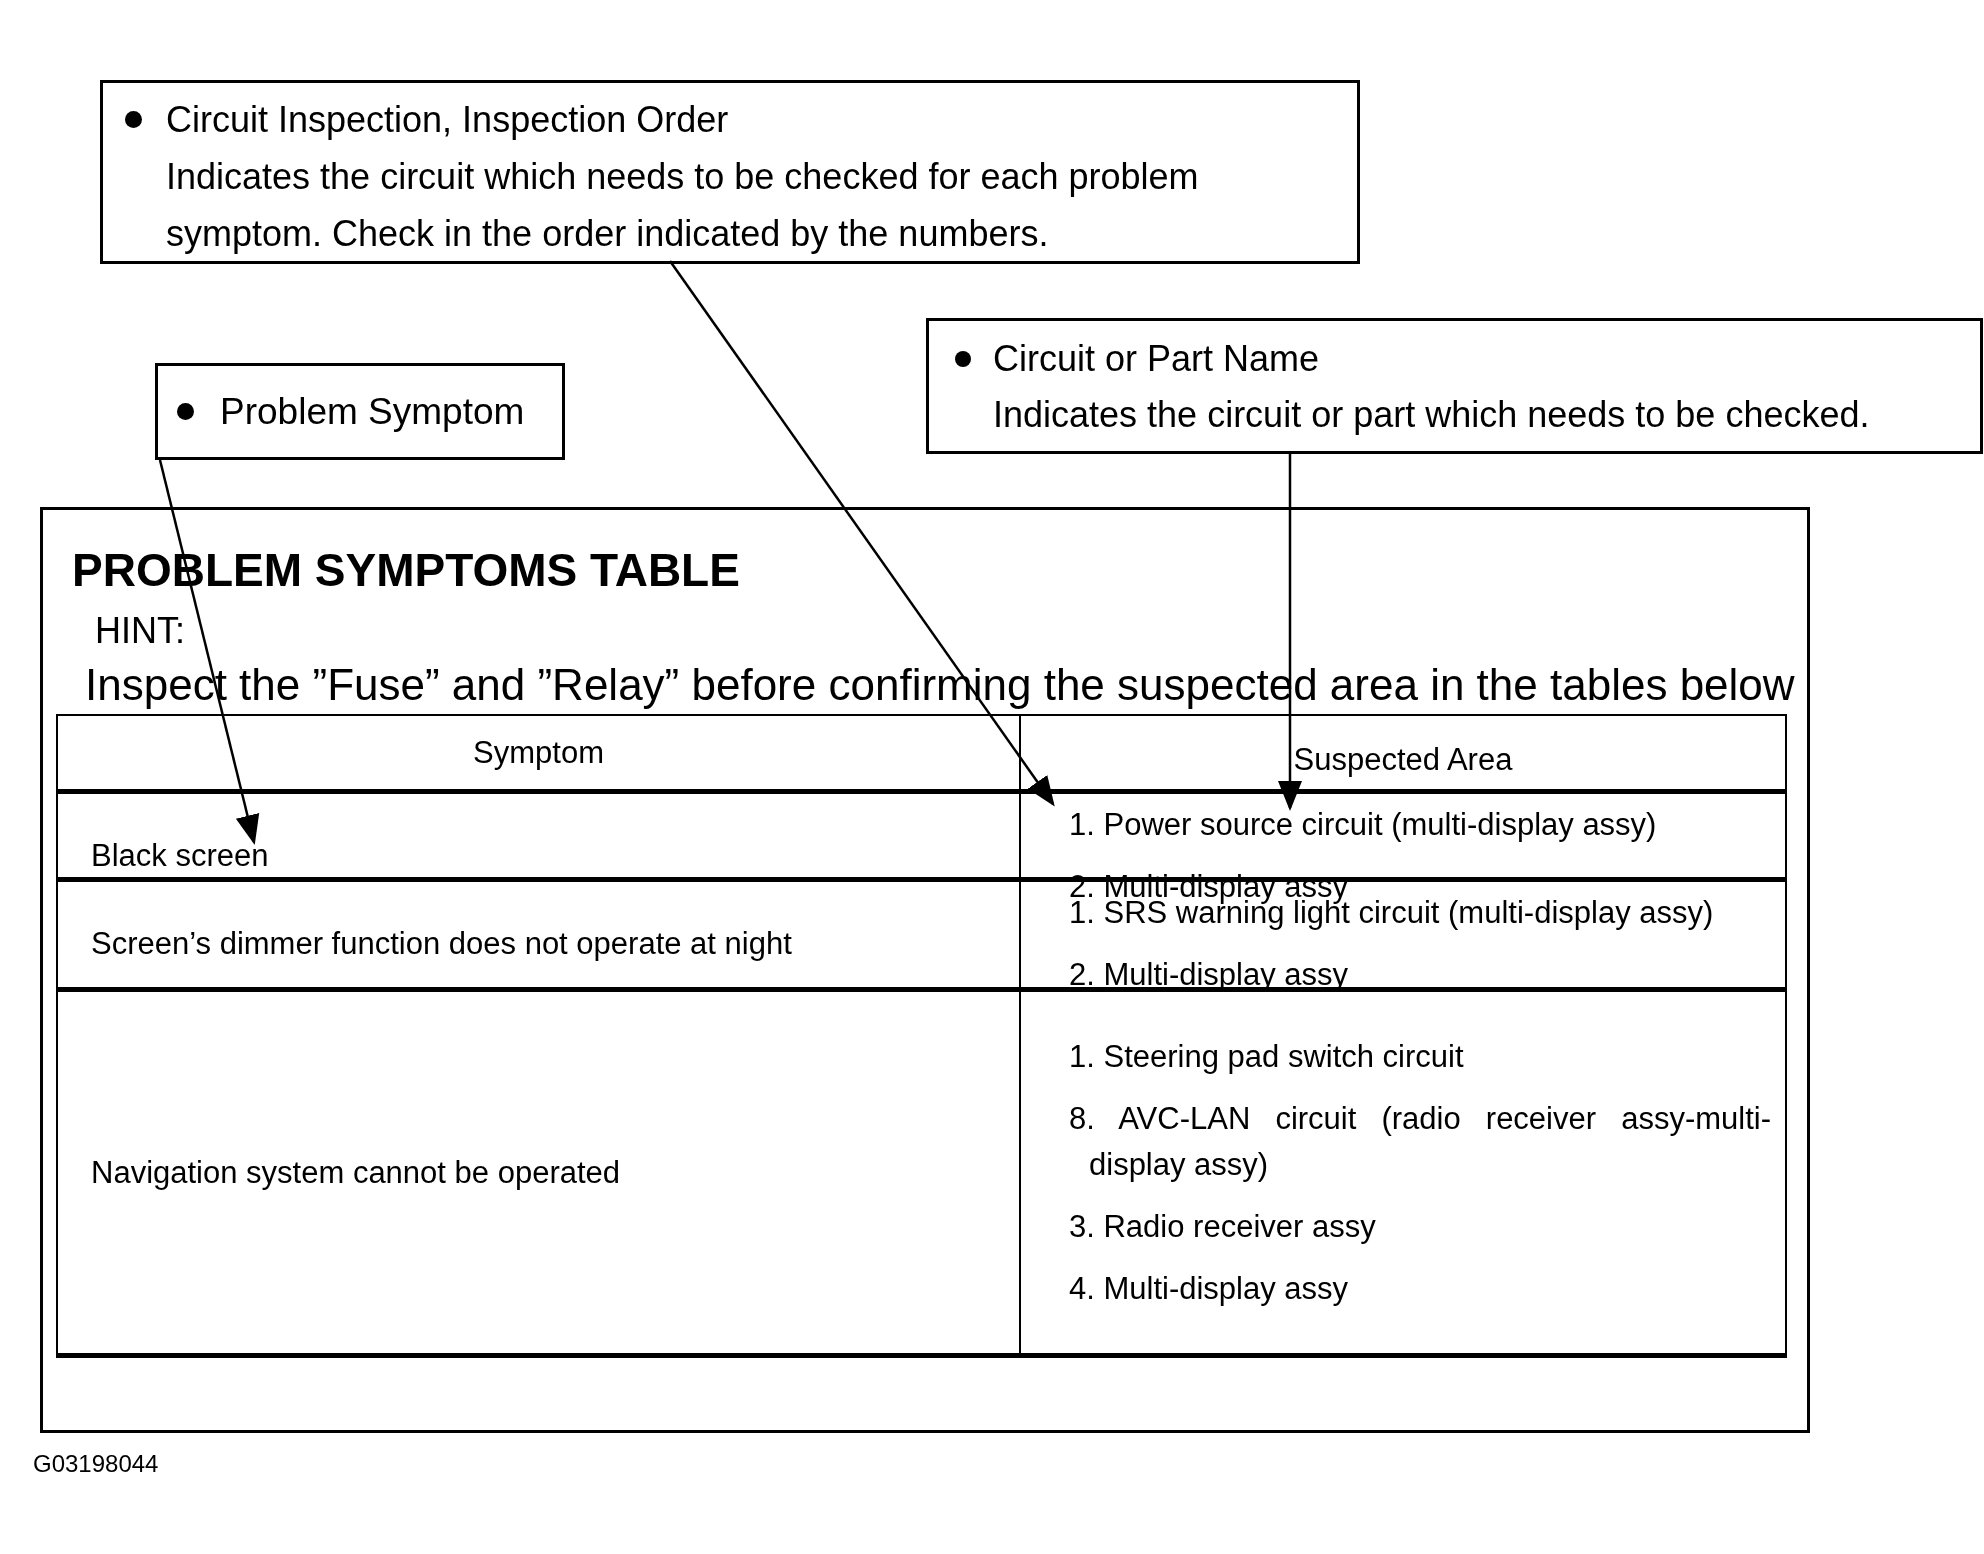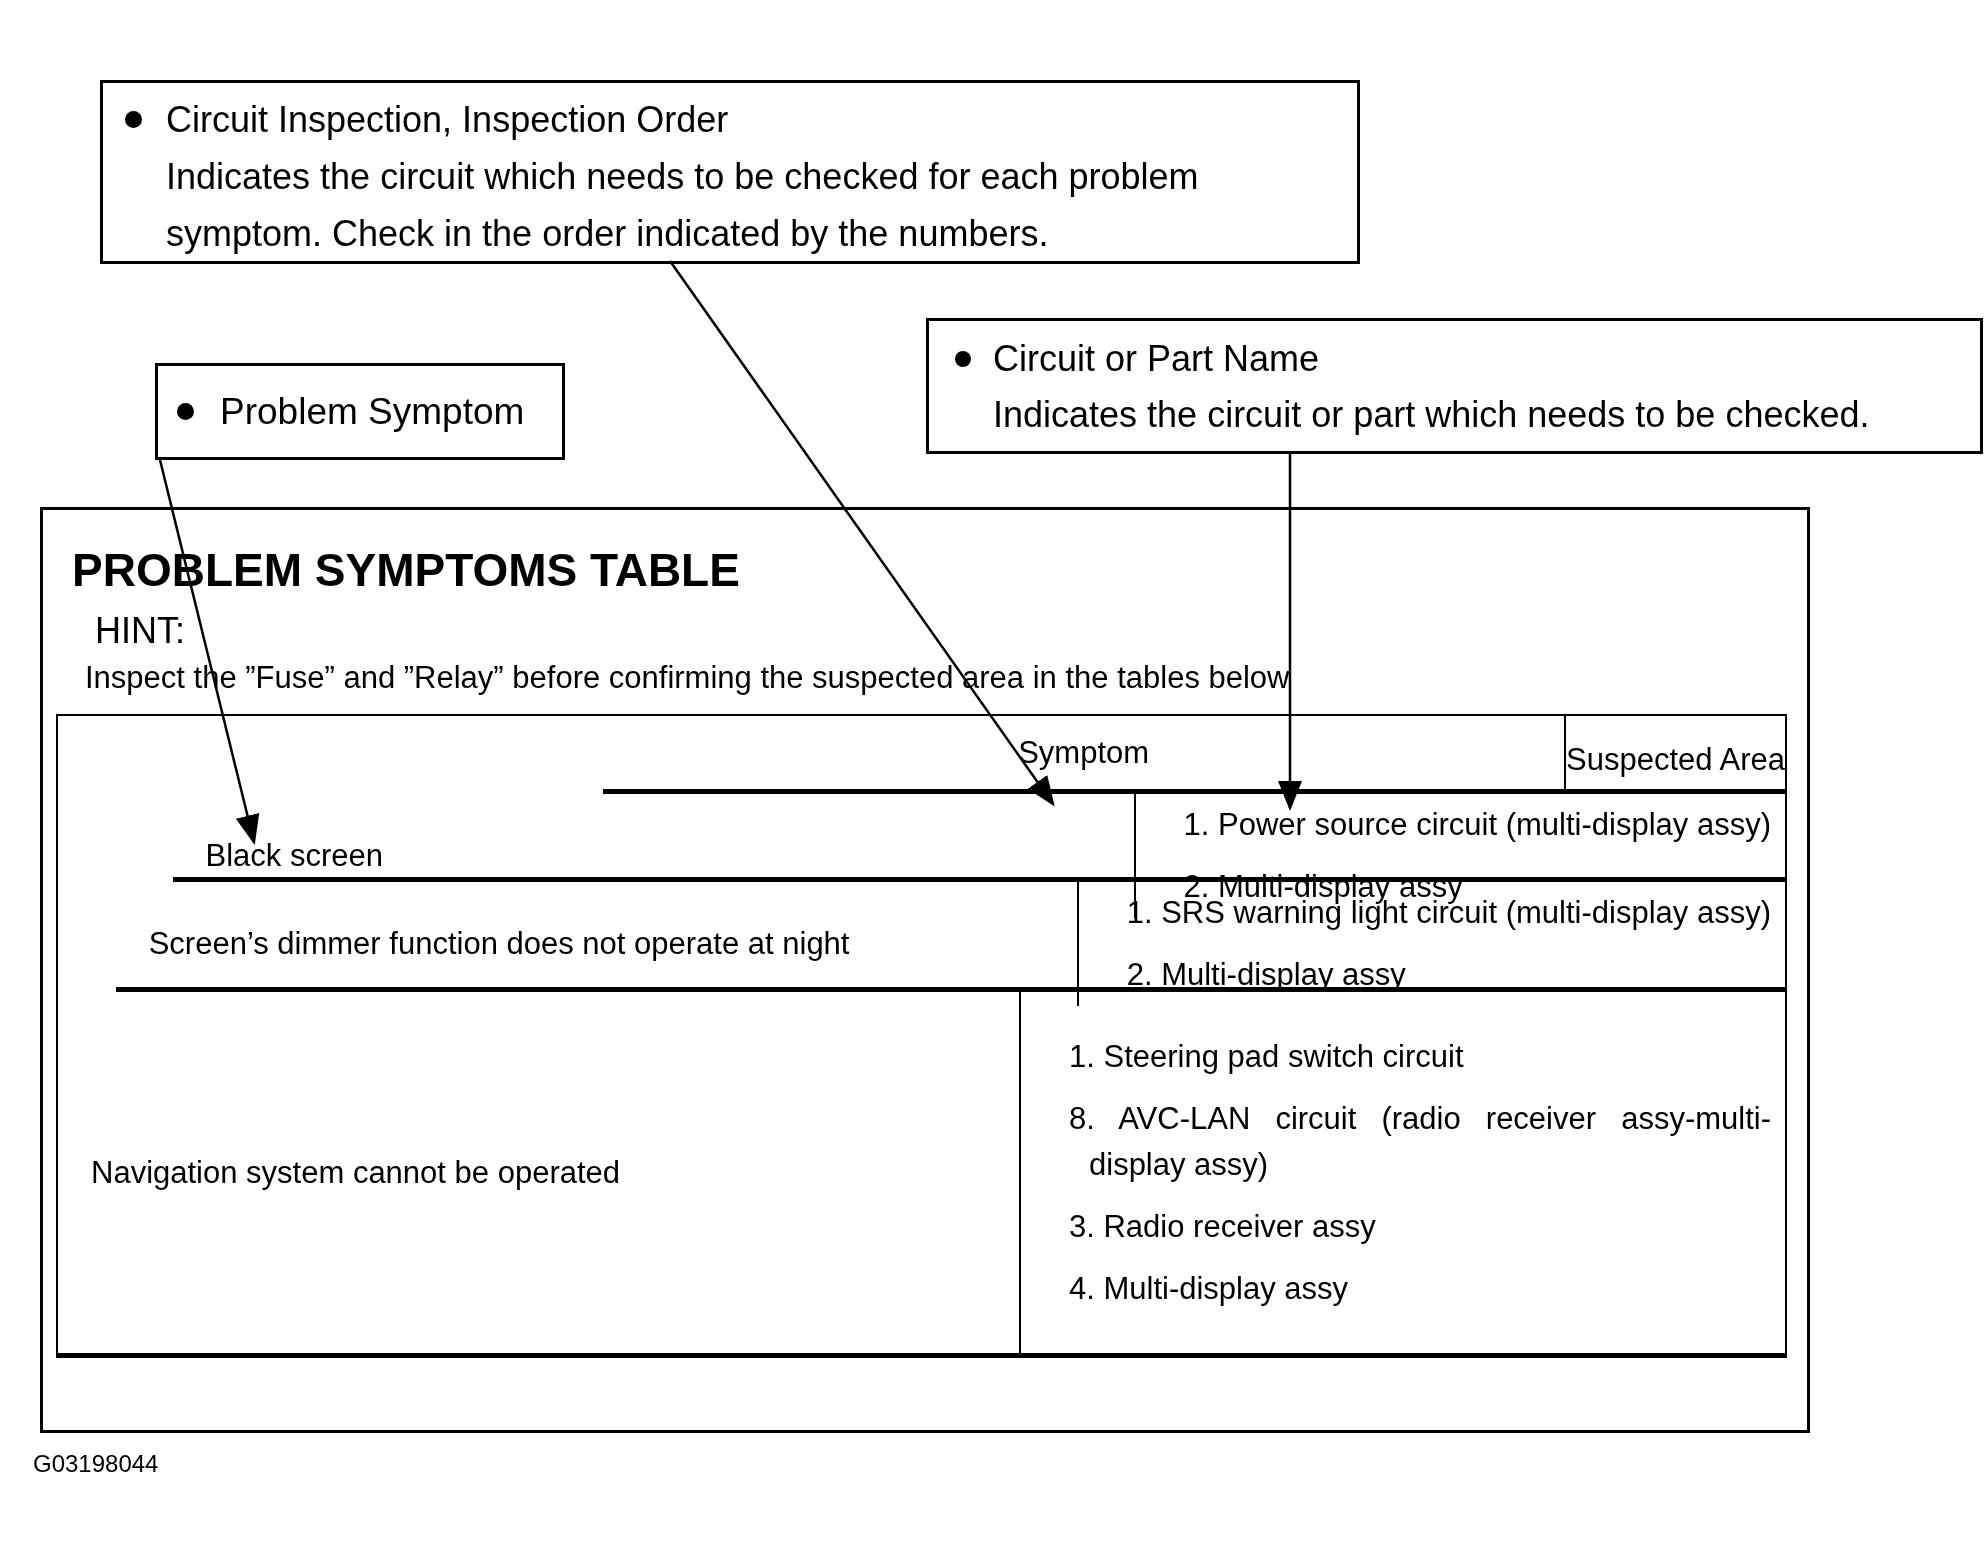--- a/index.html
+++ b/index.html
@@ -12,26 +12,26 @@
   .callout { position:absolute; border:3px solid #000; background:#fff; box-sizing:border-box; }
   .co-line { display:flex; align-items:center; font-size:36px; line-height:57px; white-space:nowrap; }
   .bullet { width:17px; height:17px; border-radius:50%; background:#000; flex:0 0 17px; margin-right:24px; }
   .co-cont { padding-left:41px; font-size:36px; line-height:57px; white-space:nowrap; }
 
   
   .panel { position:absolute; left:40px; top:507px; width:1770px; height:926px;
            border:3px solid #000; box-sizing:border-box; background:#fff; }
   .panel-title { position:absolute; left:29px; top:33px; font-size:46px; font-weight:bold; white-space:nowrap; }
   .hint-label { position:absolute; left:52px; top:100px; font-size:36px; white-space:nowrap; }
-  .hint-text { position:absolute; left:42px; top:150px; font-size:31px; white-space:nowrap; }
+  .hint-text { position:absolute; left:42px; top:150px; font-size:44px; white-space:nowrap; }
 
   
   .ptable { position:absolute; left:13px; top:204px; width:1731px; height:644px;
             border:2px solid #000; border-bottom:5px solid #000; box-sizing:border-box;
-            display:flex; flex-direction:column; background:#fff;align-items:flex-end; }
+            display:flex; flex-direction:column; background:#fff; }
   .trow { display:grid; grid-template-columns:963px 1fr; box-sizing:border-box; }
   .trow.sep { border-bottom:5px solid #000; }
   .th-row { height:78px; }
   .r1 { height:88px; }
   .r2 { height:110px; }
   .r3 { flex:1 1 auto; }
   .cell { box-sizing:border-box; font-size:31px; }
   .cell.c1 { border-right:2px solid #000; }
   .th { display:flex; align-items:center; justify-content:center; }
   .th.c2 { padding-top:14px; }

